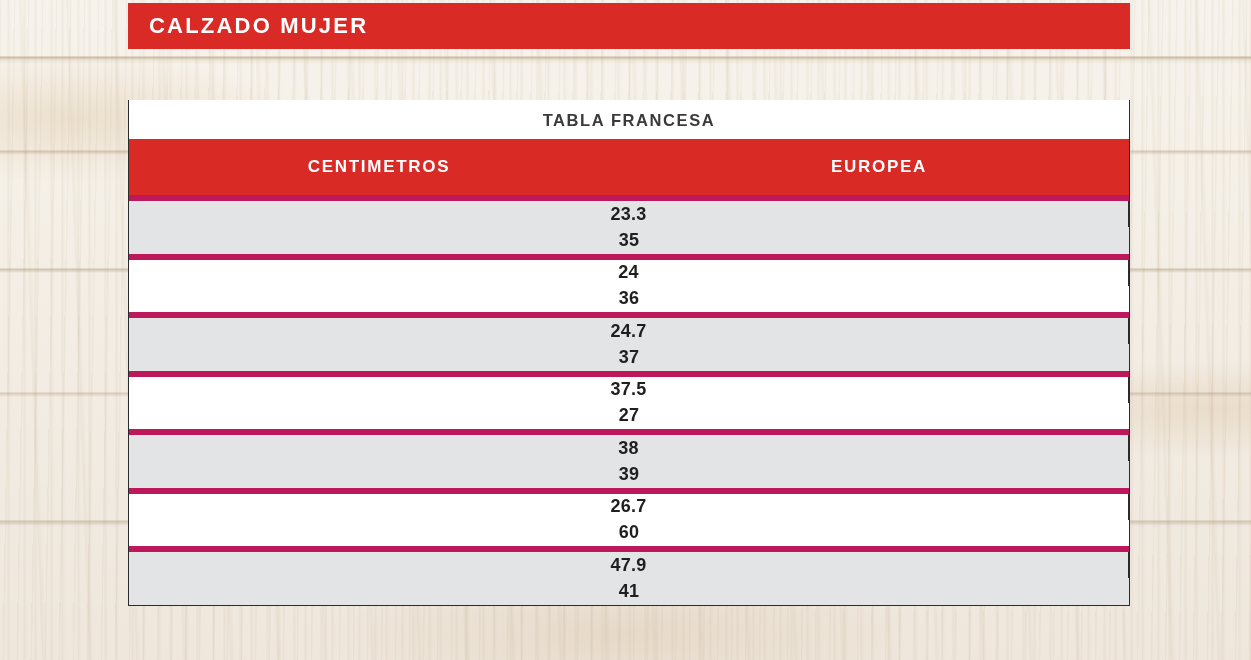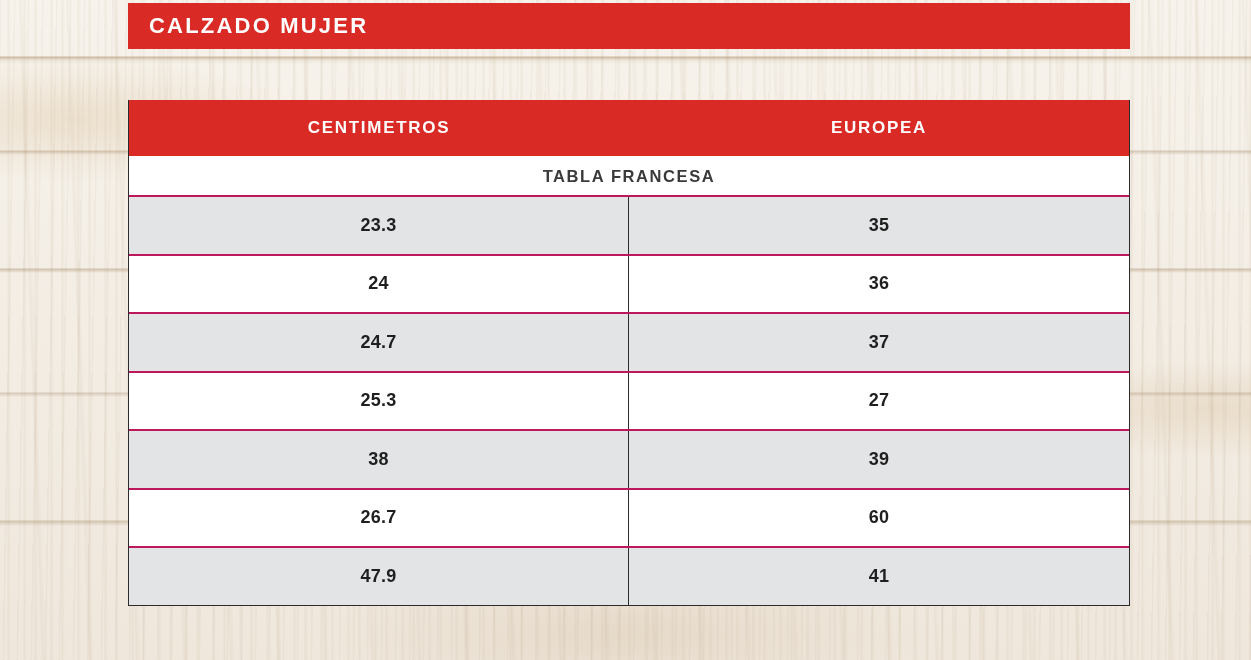--- a/index.html
+++ b/index.html
@@ -141,21 +141,22 @@
     justify-content: center;
     color: #ffffff;
     font-size: 17px;
     font-weight: bold;
     letter-spacing: 1.7px;
   }
 
   .data-row {
     display: flex;
     height: 58.5px;
-    border-top: 2px solid #be185d;
+    border-top: 6px solid #be185d;
+    flex-direction: column;
   }
 
   .data-row.shaded { background: #e2e4e5; }
   .data-row.plain  { background: #ffffff; }
 
   .cell {
     flex: 1 1 50%;
     display: flex;
     align-items: center;
     justify-content: center;
@@ -173,46 +174,46 @@
 <div id="wood-bg"></div>
 
 <div id="content">
 
   <div id="title-bar">
     <div id="title-text">CALZADO MUJER</div>
   </div>
 
   <div id="table-wrap">
 
+    <div id="subtitle-row">
+      <div id="subtitle-text">TABLA FRANCESA</div>
+    </div>
+
     <div id="header-row">
       <div class="hdr-cell">CENTIMETROS</div>
       <div class="hdr-cell">EUROPEA</div>
     </div>
 
-    <div id="subtitle-row">
-      <div id="subtitle-text">TABLA FRANCESA</div>
-    </div>
-
     <div class="data-row shaded">
       <div class="cell left-col">23.3</div>
       <div class="cell">35</div>
     </div>
 
     <div class="data-row plain">
       <div class="cell left-col">24</div>
       <div class="cell">36</div>
     </div>
 
     <div class="data-row shaded">
       <div class="cell left-col">24.7</div>
       <div class="cell">37</div>
     </div>
 
     <div class="data-row plain">
-      <div class="cell left-col">25.3</div>
+      <div class="cell left-col">37.5</div>
       <div class="cell">27</div>
     </div>
 
     <div class="data-row shaded">
       <div class="cell left-col">38</div>
       <div class="cell">39</div>
     </div>
 
     <div class="data-row plain">
       <div class="cell left-col">26.7</div>

